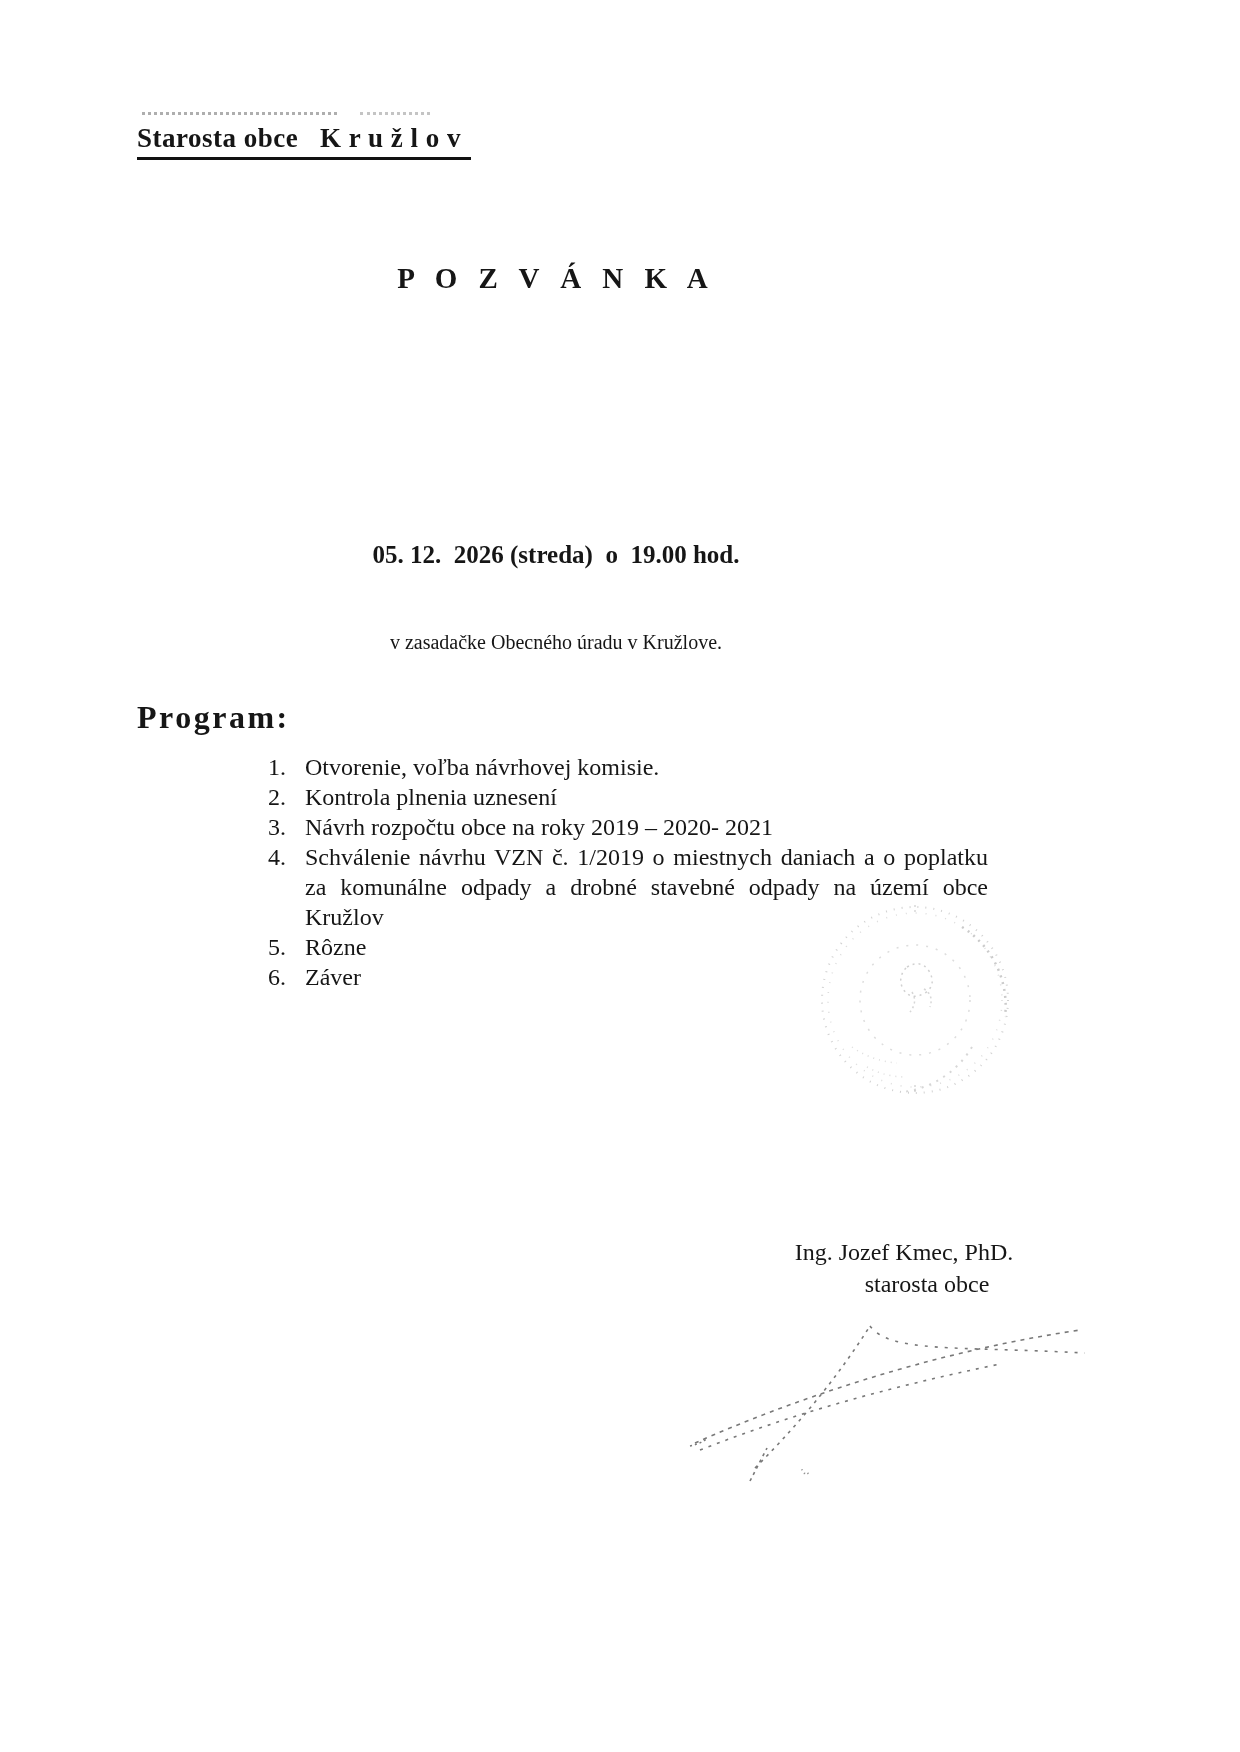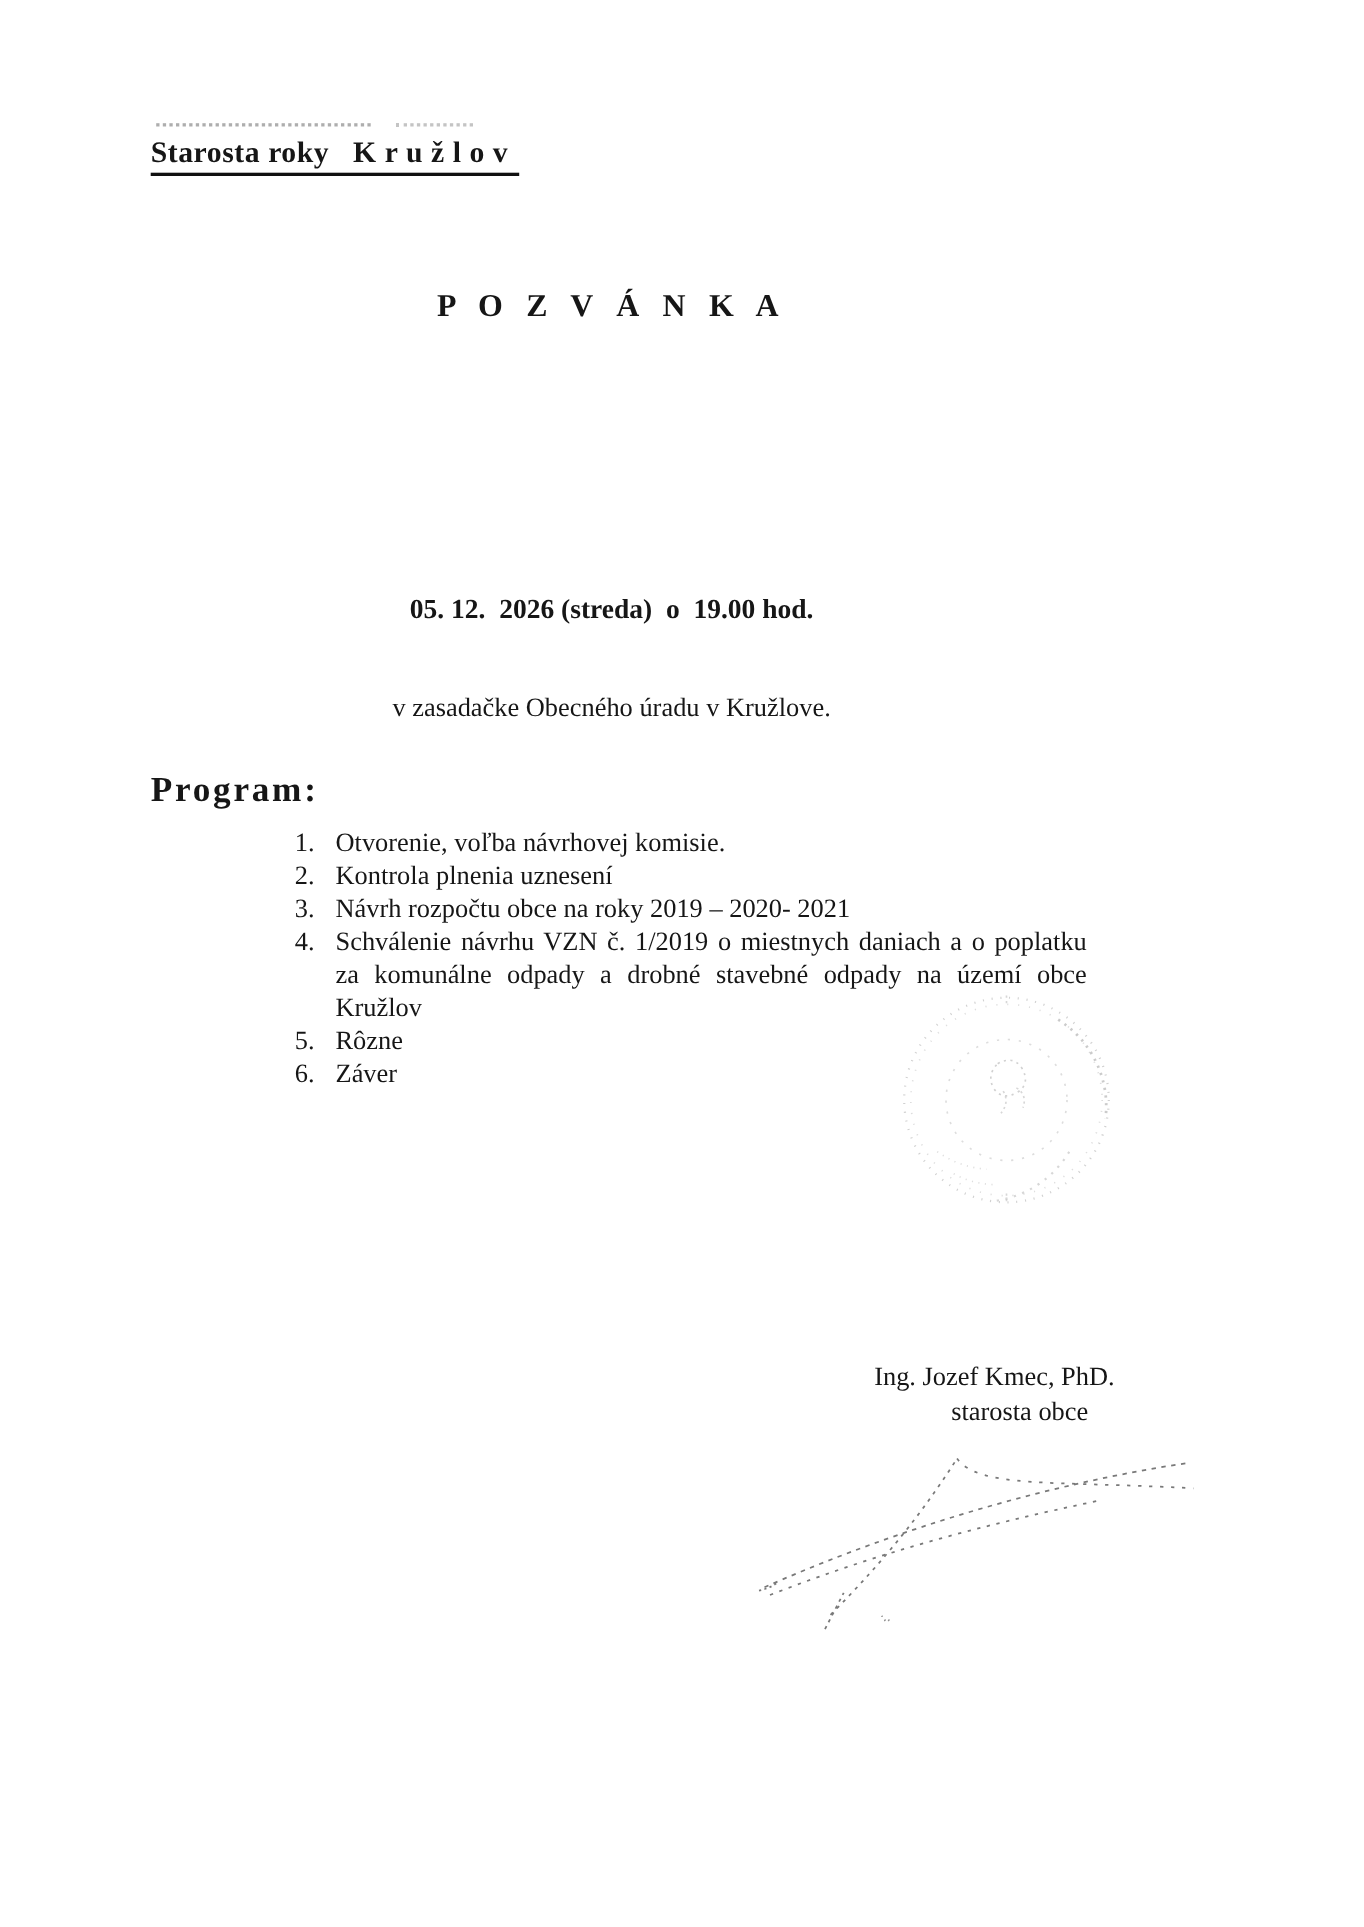--- a/index.html
+++ b/index.html
@@ -50,21 +50,21 @@
     white-space: pre;
   }
   .datetime {
     top: 541px;
     font-size: 25px;
     font-weight: bold;
     white-space: pre;
   }
   .location {
     top: 631px;
-    font-size: 24px;
+    font-size: 20px;
   }
   .program-label {
     position: absolute;
     top: 699px; left: 137px;
     font-size: 32px;
     font-weight: bold;
     letter-spacing: 2.5px;
   }
   .agenda {
     position: absolute;
@@ -114,21 +114,21 @@
   }
 </style>
 </head>
 <body>
 
 <div class="page">
 
   <div class="noise-line"></div>
   <div class="noise-line seg2"></div>
 
-  <div class="doc-header">Starosta roky   K r u ž l o v</div>
+  <div class="doc-header">Starosta obce   K r u ž l o v</div>
 
   <div class="center-band doc-title">P O Z V Á N K A</div>
 
 
   <div class="center-band datetime">05. 12.  2026 (streda)  o  19.00 hod.</div>
 
   <div class="center-band location">v zasadačke Obecného úradu v Kružlove.</div>
 
   <div class="program-label">Program:</div>
 

